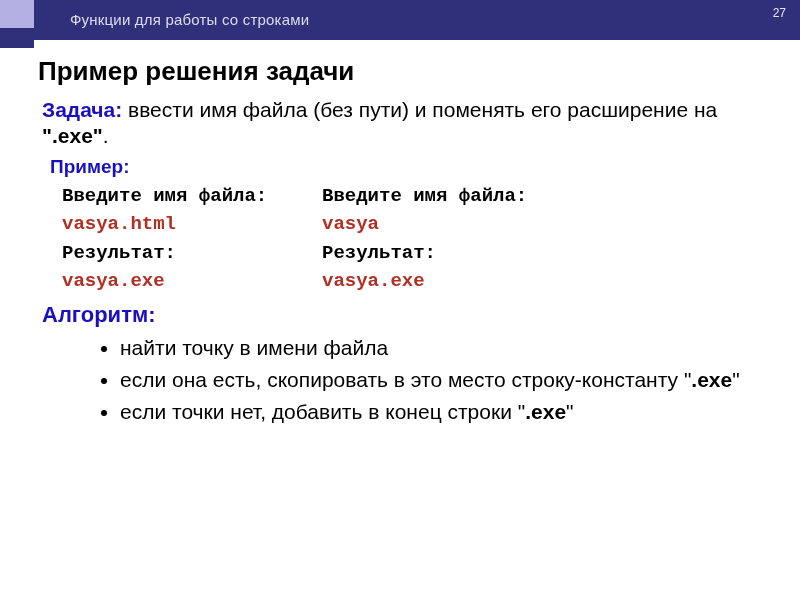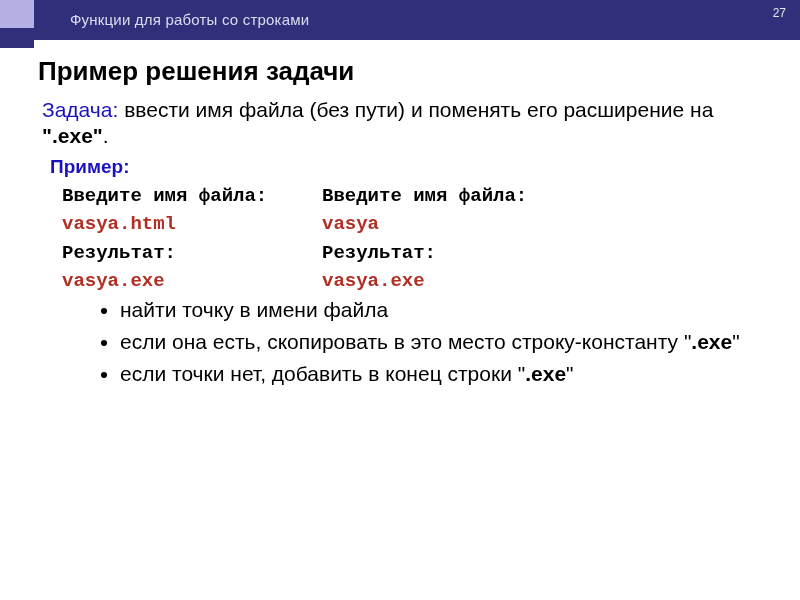--- a/index.html
+++ b/index.html
@@ -62,21 +62,21 @@
     font-weight: bold;
     margin: 4px 0 10px 4px;
   }
   .task-line {
     font-size: 21px;
     margin: 2px 0 2px 8px;
     line-height: 1.25;
   }
   .task-label {
     color: #1a10c0;
-    font-weight: normal;
+    font-weight: bold;
   }
   .example-label {
     color: #1a10c0;
     font-weight: bold;
     font-size: 19px;
     margin: 6px 0 4px 16px;
   }
   .example-block {
     display: flex;
     margin-left: 28px;
@@ -140,20 +140,21 @@
         <div class="io-red">vasya.exe</div>
       </div>
       <div class="example-col">
         <div>Введите имя файла:</div>
         <div class="io-red">vasya</div>
         <div>Результат:</div>
         <div class="io-red">vasya.exe</div>
       </div>
     </div>
 
+    <div class="algo-label">Алгоритм:</div>
 
     <ul class="algo">
       <li>
         <span>найти точку в имени файла</span>
       </li>
       <li>
         <span>если она есть, скопировать в это место строку-константу "</span><b>.exe</b><span>"</span>
       </li>
       <li>
         <span>если точки нет, добавить в конец строки "</span><b>.exe</b><span>"</span>

